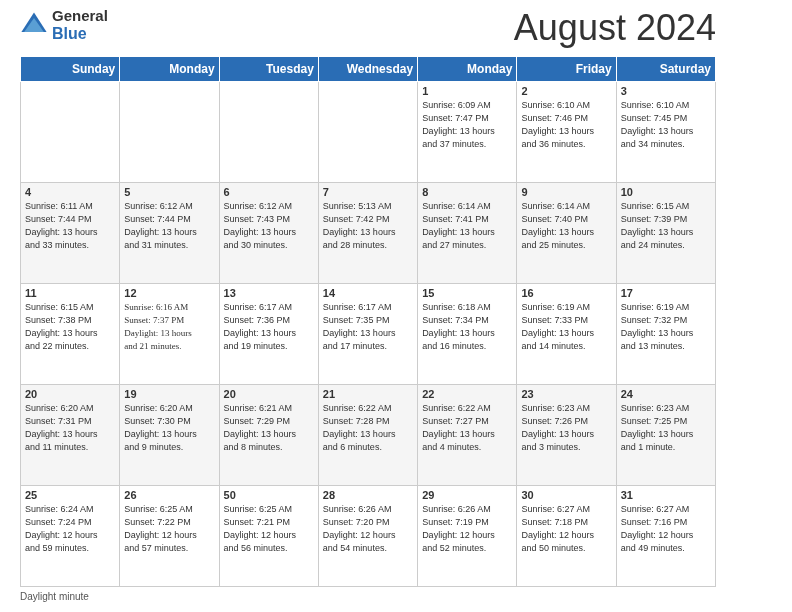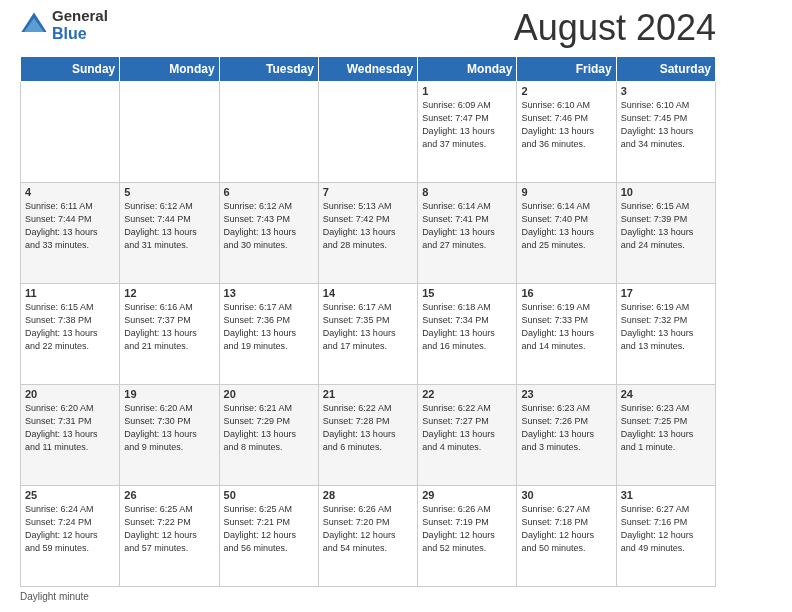--- a/index.html
+++ b/index.html
@@ -222,21 +222,21 @@
         <tr>
           <td>
             <span class="day-number">11</span>
             <div class="day-info" style="white-space: pre-line;">Sunrise: 6:15 AM
 Sunset: 7:38 PM
 Daylight: 13 hours
 and 22 minutes.</div>
           </td>
           <td>
             <span class="day-number">12</span>
-            <div class="day-info" style="white-space: pre-line;">Sunrise: 6:16 AM
+            <div class="day-info" style="white-space: pre-line; font-family: Liberation Serif, serif;">Sunrise: 6:16 AM
 Sunset: 7:37 PM
 Daylight: 13 hours
 and 21 minutes.</div>
           </td>
           <td>
             <span class="day-number">13</span>
             <div class="day-info" style="white-space: pre-line;">Sunrise: 6:17 AM
 Sunset: 7:36 PM
 Daylight: 13 hours
 and 19 minutes.</div>

